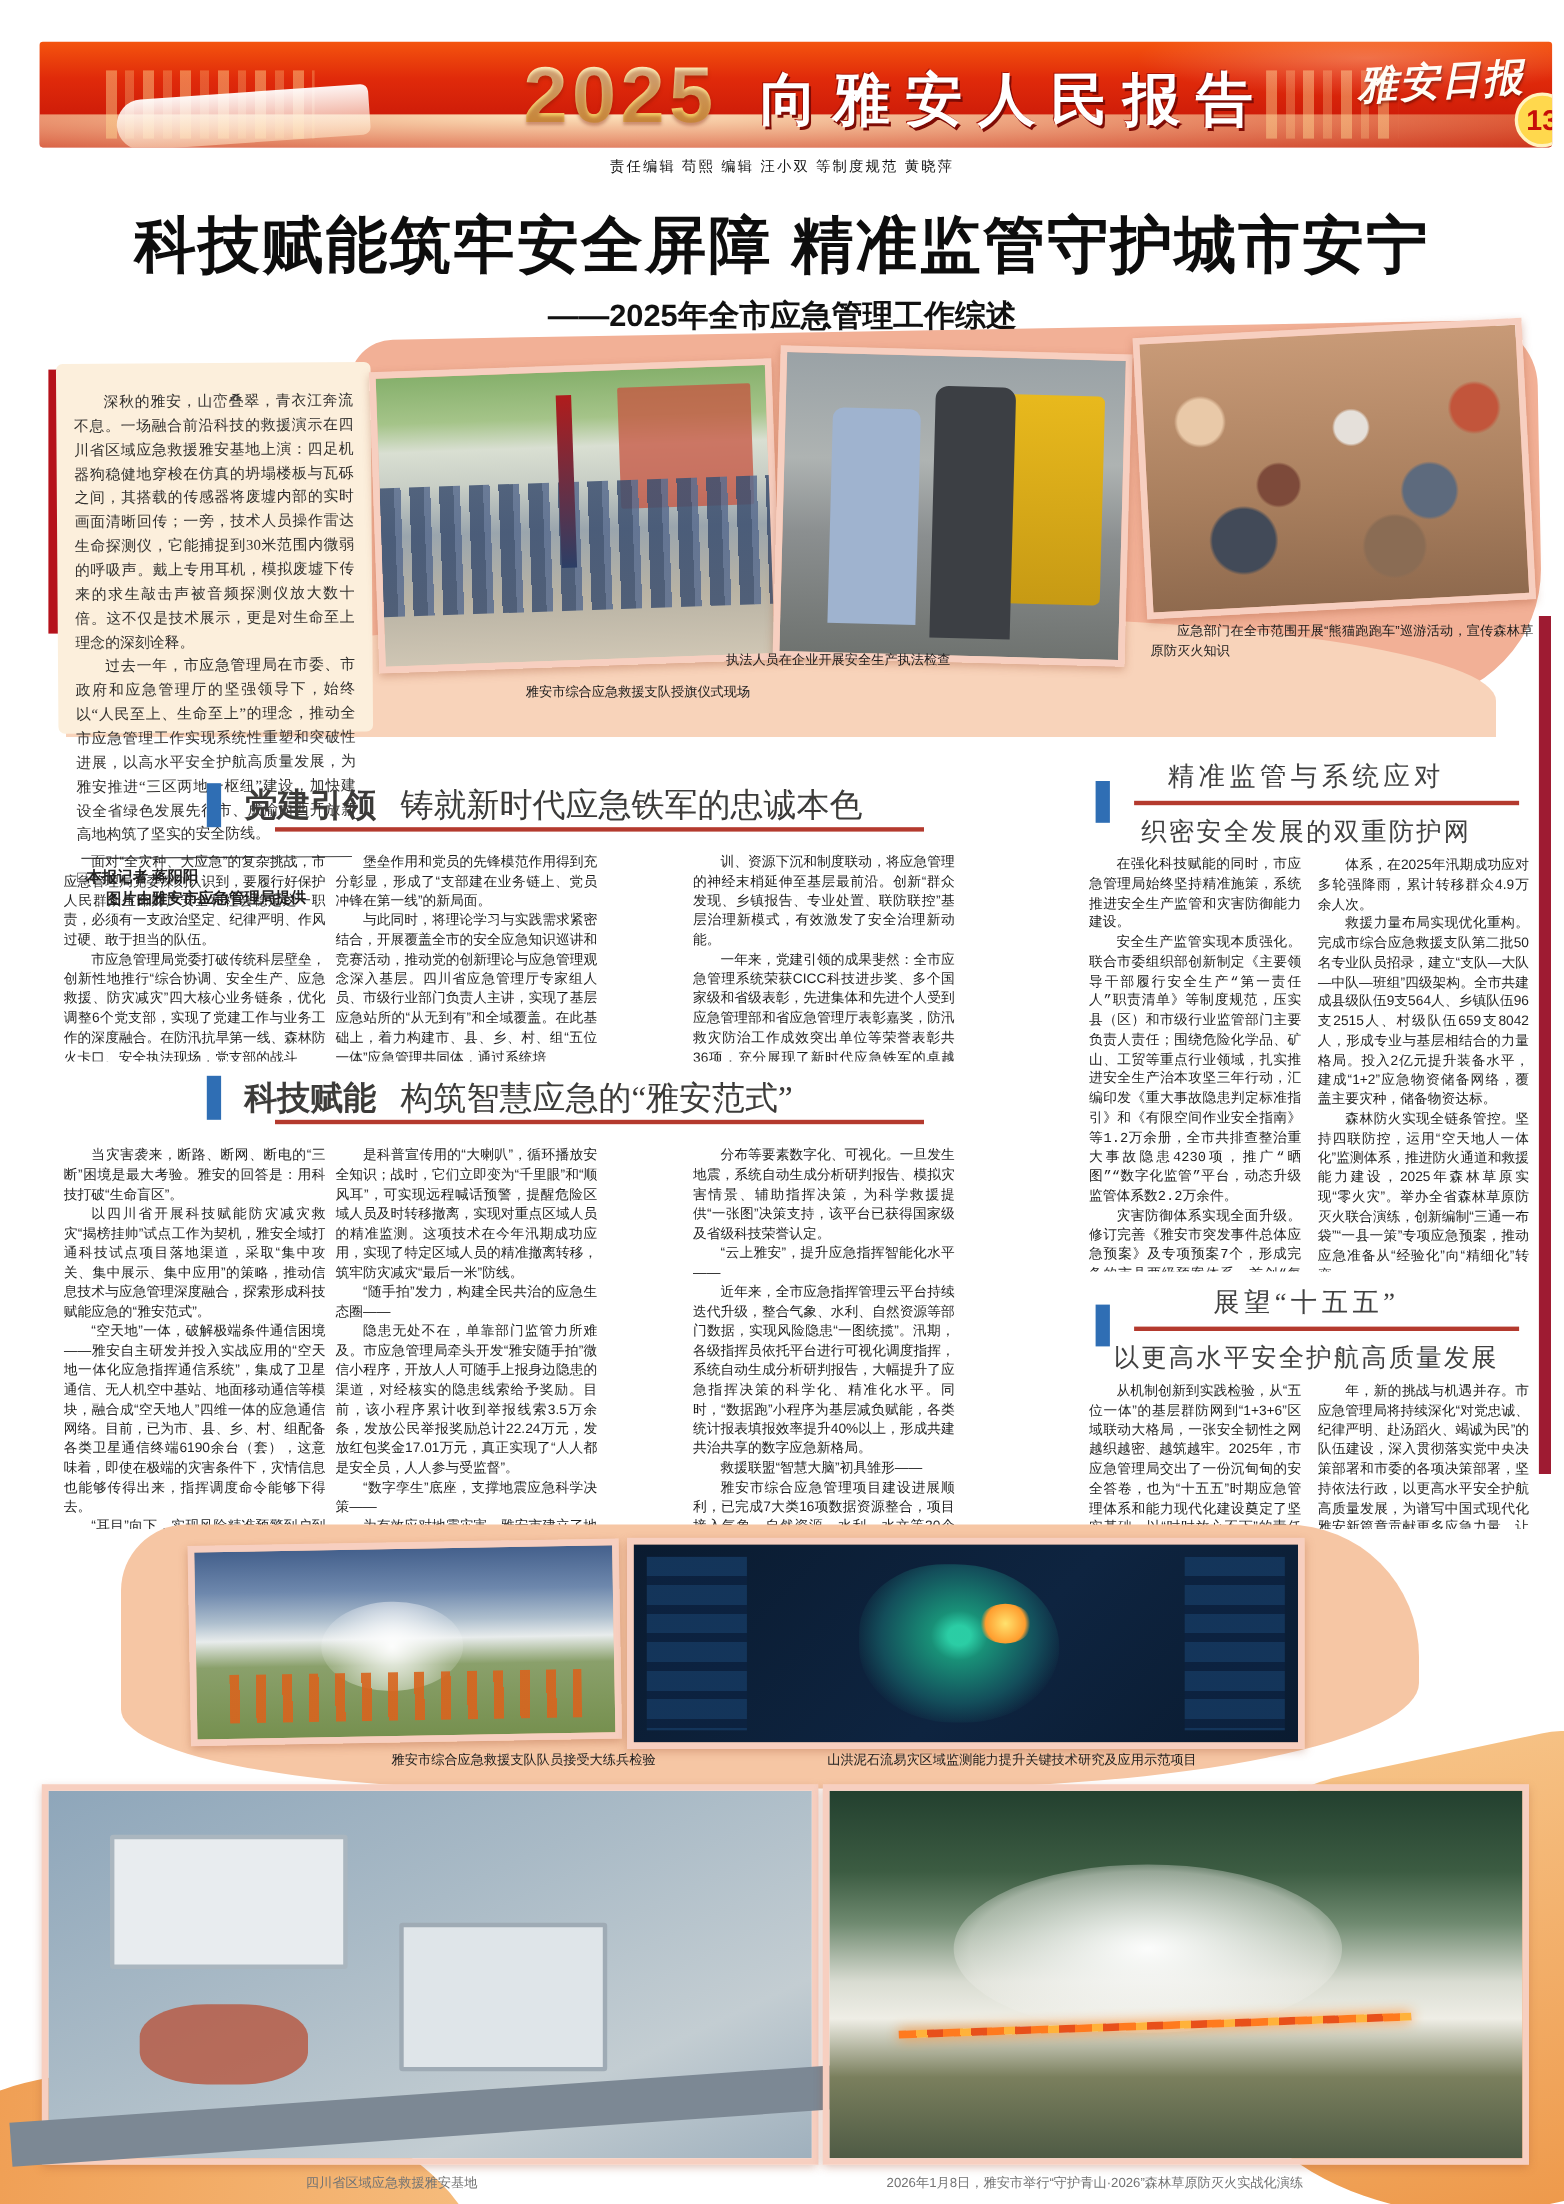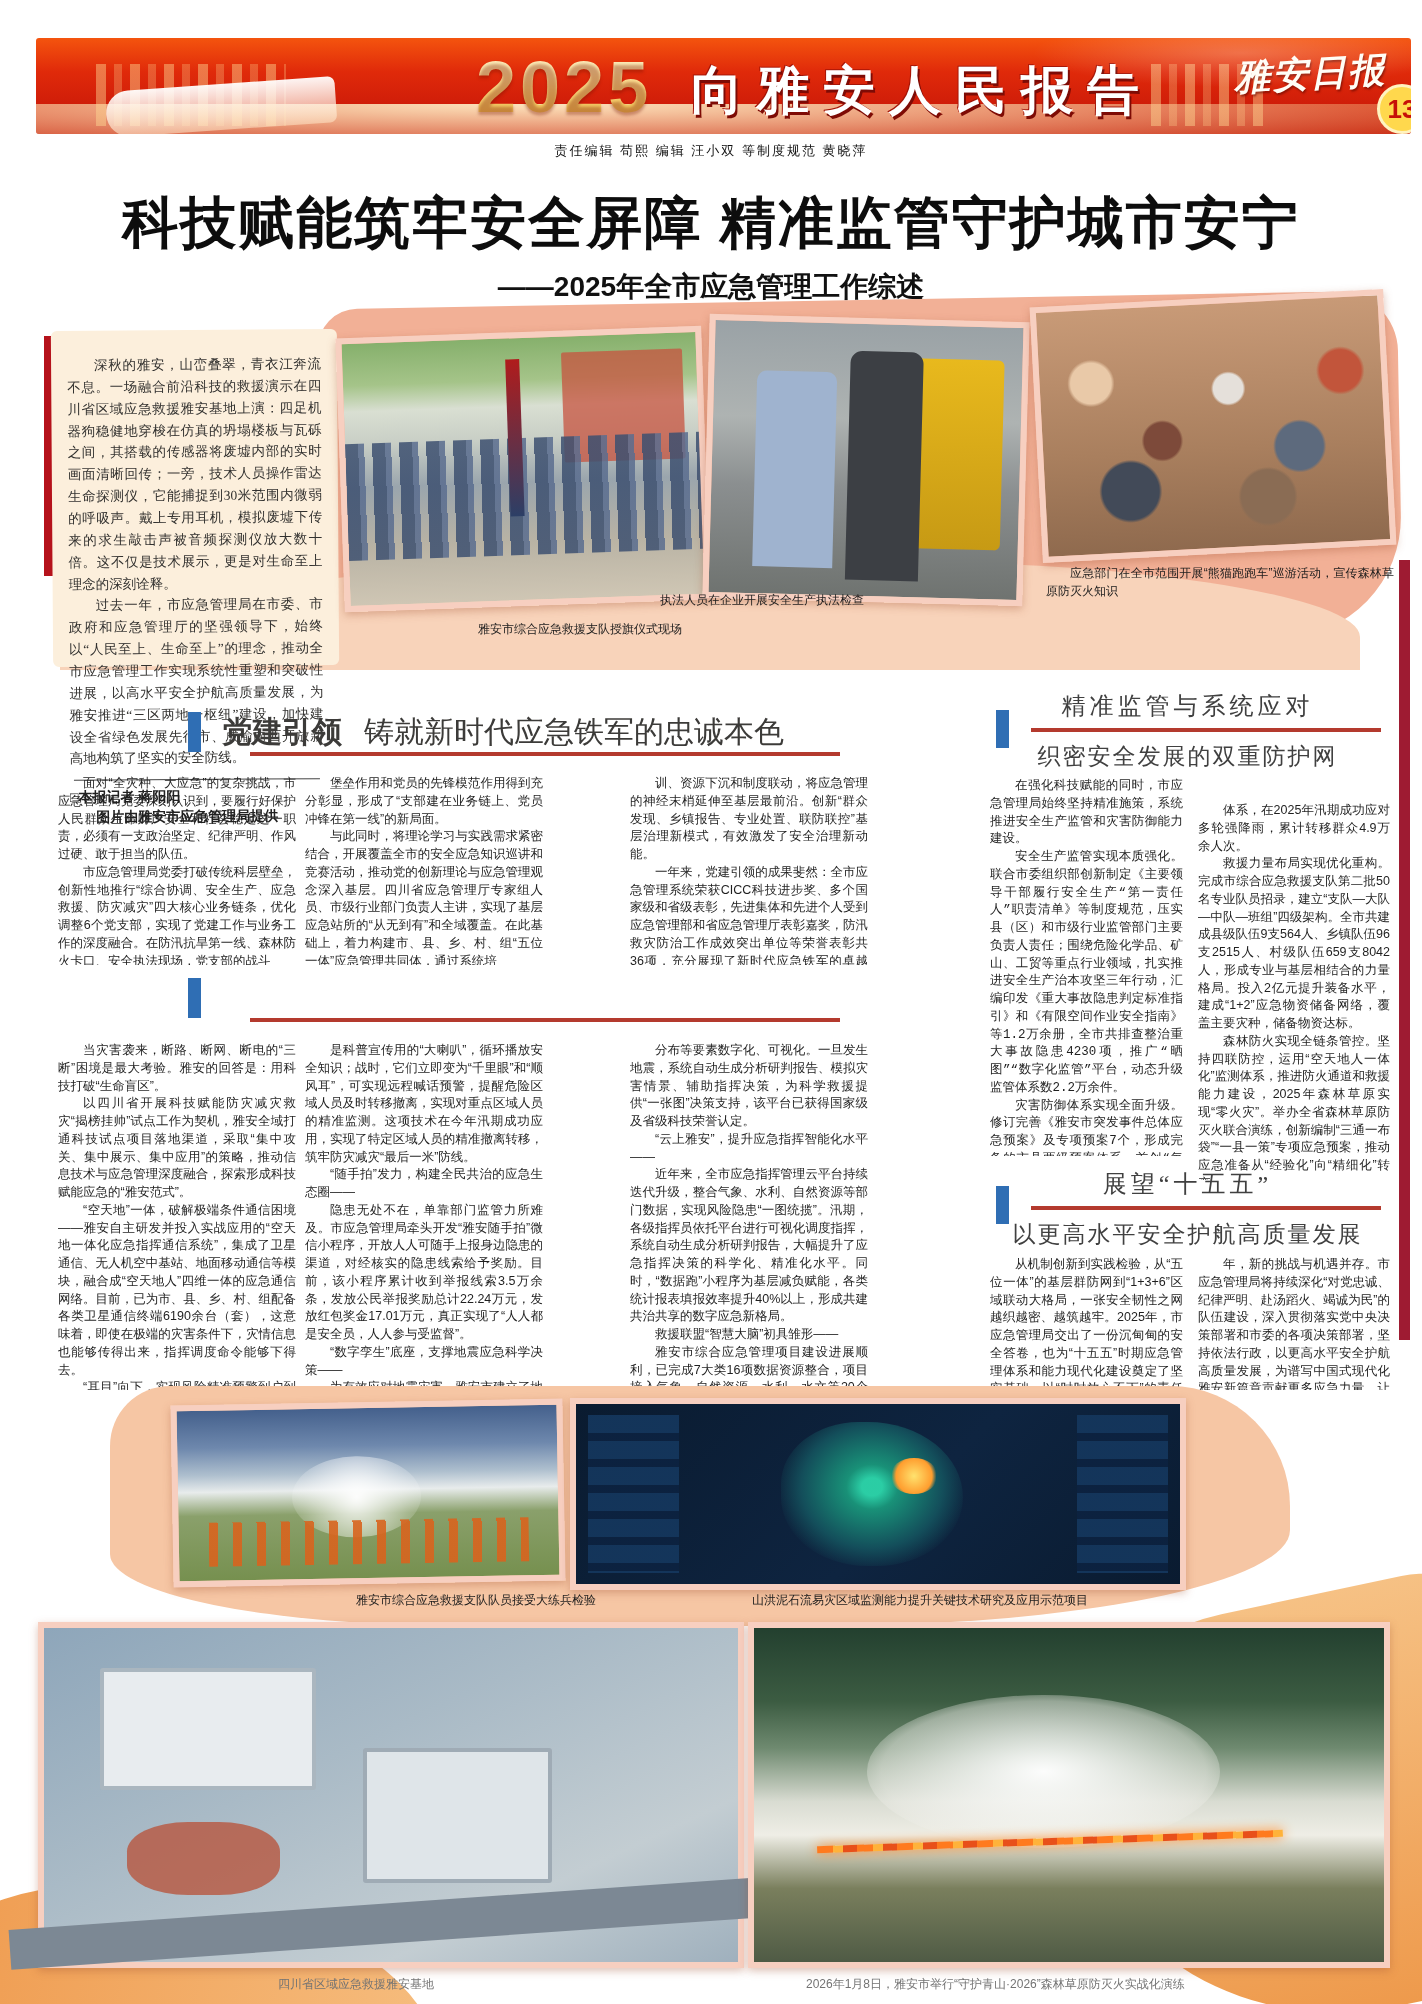--- a/index.html
+++ b/index.html
@@ -187,20 +187,23 @@
   <div class="col" style="left:305px;top:775px;width:238px;height:190px;">
       <p class="para">堡垒作用和党员的先锋模范作用得到充分彰显，形成了“支部建在业务链上、党员冲锋在第一线”的新局面。</p>
       <p class="para">与此同时，将理论学习与实践需求紧密结合，开展覆盖全市的安全应急知识巡讲和竞赛活动，推动党的创新理论与应急管理观念深入基层。四川省应急管理厅专家组人员、市级行业部门负责人主讲，实现了基层应急站所的“从无到有”和全域覆盖。在此基础上，着力构建市、县、乡、村、组“五位一体”应急管理共同体，通过系统培</p>
     </div>
   <div class="col" style="left:630px;top:775px;width:238px;height:190px;">
       <p class="para">训、资源下沉和制度联动，将应急管理的神经末梢延伸至基层最前沿。创新“群众发现、乡镇报告、专业处置、联防联控”基层治理新模式，有效激发了安全治理新动能。</p>
       <p class="para">一年来，党建引领的成果斐然：全市应急管理系统荣获CICC科技进步奖、多个国家级和省级表彰，先进集体和先进个人受到应急管理部和省应急管理厅表彰嘉奖，防汛救灾防治工作成效突出单位等荣誉表彰共36项，充分展现了新时代应急铁军的卓越风采。</p>
     </div>
 
   <div class="blue-block" style="left:188px;top:978px;"></div>
+  <div class="sec-title-line" style="left:222px;top:978px;">
+    <b>科技赋能</b><span>构筑智慧应急的“雅安范式”</span>
+  </div>
   <div class="red-rule" style="left:250px;top:1018px;width:590px;"></div>
 
   <div class="col" style="left:58px;top:1042px;width:238px;height:348px;">
       <p class="para">当灾害袭来，断路、断网、断电的“三断”困境是最大考验。雅安的回答是：用科技打破“生命盲区”。</p>
       <p class="para">以四川省开展科技赋能防灾减灾救灾“揭榜挂帅”试点工作为契机，雅安全域打通科技试点项目落地渠道，采取“集中攻关、集中展示、集中应用”的策略，推动信息技术与应急管理深度融合，探索形成科技赋能应急的“雅安范式”。</p>
       <p class="para">“空天地”一体，破解极端条件通信困境——雅安自主研发并投入实战应用的“空天地一体化应急指挥通信系统”，集成了卫星通信、无人机空中基站、地面移动通信等模块，融合成“空天地人”四维一体的应急通信网络。目前，已为市、县、乡、村、组配备各类卫星通信终端6190余台（套），这意味着，即使在极端的灾害条件下，灾情信息也能够传得出来，指挥调度命令能够下得去。</p>
       <p class="para">“耳目”向下，实现风险精准预警到户到人——雅安在全市开展智能化地质灾害监测点建设，森林防火高危区域、地质灾害隐患点等分布在广袤山川中的风险点，曾是传统监测的盲区。为此，雅安市创新运用“户户响入户”智能预警系统，在这些关键点位安装集成AI识别算法的双向语音摄像头1.5万余个。平时，这些摄像头</p>
     </div>
   <div class="col" style="left:305px;top:1042px;width:238px;height:348px;">
       <p class="para">是科普宣传用的“大喇叭”，循环播放安全知识；战时，它们立即变为“千里眼”和“顺风耳”，可实现远程喊话预警，提醒危险区域人员及时转移撤离，实现对重点区域人员的精准监测。这项技术在今年汛期成功应用，实现了特定区域人员的精准撤离转移，筑牢防灾减灾“最后一米”防线。</p>
@@ -221,21 +224,21 @@
     <div class="t1">精准监管与系统应对</div>
     <div class="red-rule" style="position:relative;margin:6px auto 0 auto;"></div>
     <div class="t2">织密安全发展的双重防护网</div>
   </div>
   <div class="blue-block" style="left:996px;top:710px;height:38px;"></div>
   <div class="col" style="left:990px;top:778px;width:193px;height:378px;font-family:Liberation Mono, monospace;">
       <p class="para">在强化科技赋能的同时，市应急管理局始终坚持精准施策，系统推进安全生产监管和灾害防御能力建设。</p>
       <p class="para">安全生产监管实现本质强化。联合市委组织部创新制定《主要领导干部履行安全生产“第一责任人”职责清单》等制度规范，压实县（区）和市级行业监管部门主要负责人责任；围绕危险化学品、矿山、工贸等重点行业领域，扎实推进安全生产治本攻坚三年行动，汇编印发《重大事故隐患判定标准指引》和《有限空间作业安全指南》等1.2万余册，全市共排查整治重大事故隐患4230项，推广“晒图”“数字化监管”平台，动态升级监管体系数2.2万余件。</p>
       <p class="para">灾害防御体系实现全面升级。修订完善《雅安市突发事件总体应急预案》及专项预案7个，形成完备的市县两级预案体系，首创“每县（区）每带‘五项预案’”，首创“8+1”汛期力量前置机制</p>
     </div>
-  <div class="col" style="left:1198px;top:778px;width:192px;height:378px;margin-top:24px;">
+  <div class="col" style="left:1198px;top:778px;width:192px;height:378px;">
       <p class="para">体系，在2025年汛期成功应对多轮强降雨，累计转移群众4.9万余人次。</p>
       <p class="para">救援力量布局实现优化重构。完成市综合应急救援支队第二批50名专业队员招录，建立“支队—大队—中队—班组”四级架构。全市共建成县级队伍9支564人、乡镇队伍96支2515人、村级队伍659支8042人，形成专业与基层相结合的力量格局。投入2亿元提升装备水平，建成“1+2”应急物资储备网络，覆盖主要灾种，储备物资达标。</p>
       <p class="para">森林防火实现全链条管控。坚持四联防控，运用“空天地人一体化”监测体系，推进防火通道和救援能力建设，2025年森林草原实现“零火灾”。举办全省森林草原防灭火联合演练，创新编制“三通一布袋”“一县一策”专项应急预案，推动应急准备从“经验化”向“精细化”转变。</p>
     </div>
 
   <div class="sec-head-right" style="top:1168px;">
     <div class="t1">展望“十五五”</div>
     <div class="red-rule" style="position:relative;margin:6px auto 0 auto;"></div>
     <div class="t2">以更高水平安全护航高质量发展</div>
   </div>

